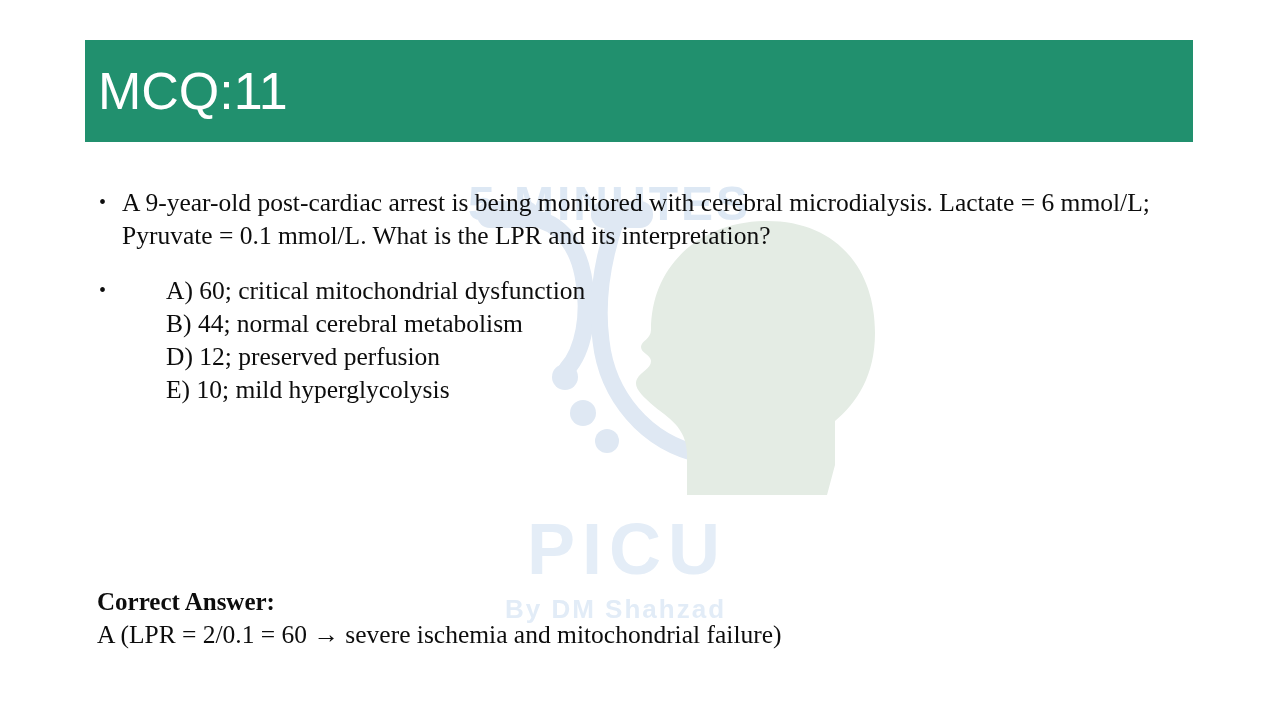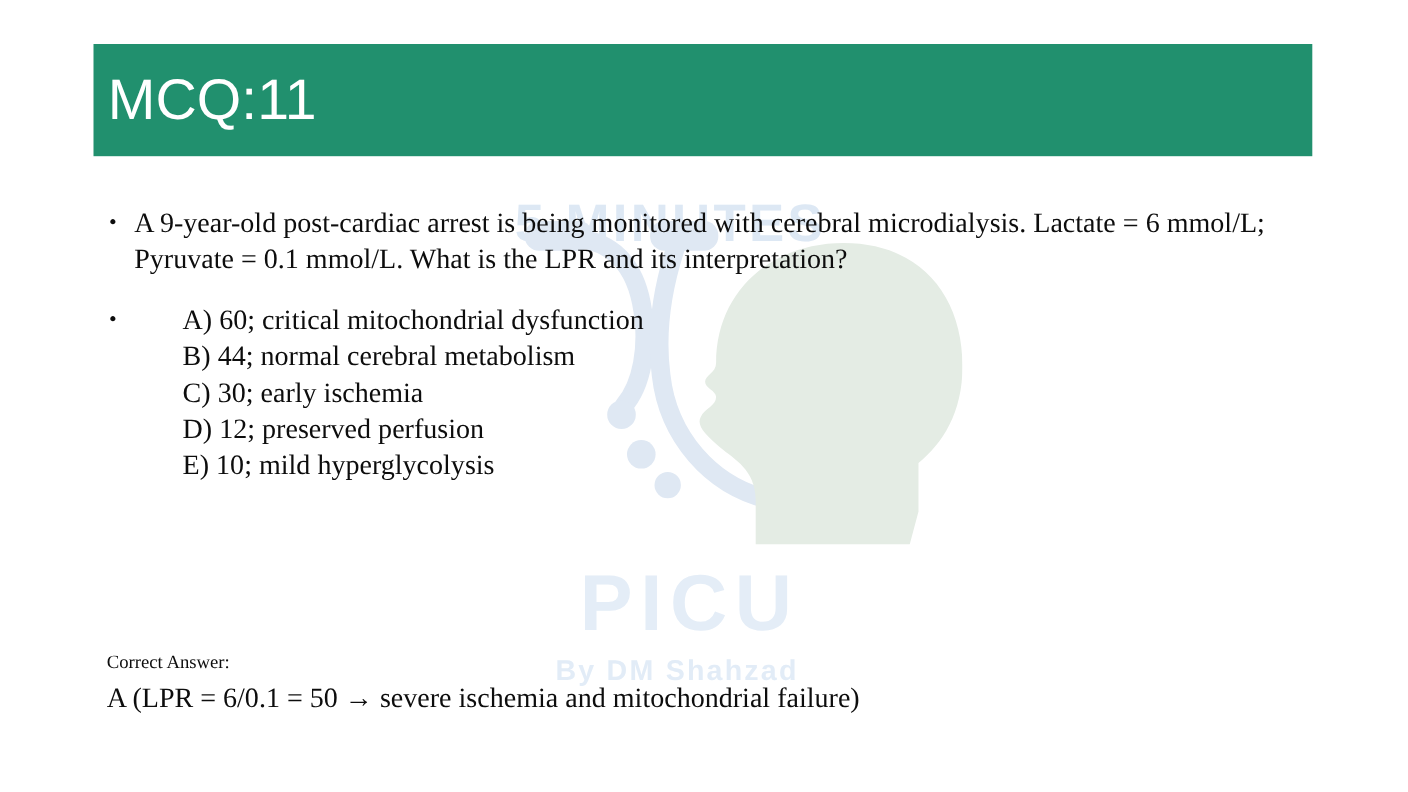--- a/index.html
+++ b/index.html
@@ -122,23 +122,23 @@
   #options-item .opt-line { display: block; white-space: nowrap; margin-left: 44px; }
 
   
   #answer-block {
     position: absolute;
     left: 97px;
     top: 586px;
     width: 1090px;
   }
   #answer-label {
-    font-size: 17px;
+    font-size: 25px;
     line-height: 32px;
-    font-weight: normal;
+    font-weight: bold;
     color: #0d0d0d;
   }
   #answer-text {
     font-size: 25.5px;
     line-height: 33px;
     color: #0d0d0d;
     white-space: nowrap;
   }
 </style>
 </head>
@@ -190,26 +190,25 @@
 
     <div id="body-block">
 
       <div class="bullet-item" id="question-item">
         <span>A 9-year-old post-cardiac arrest is being monitored with cerebral microdialysis. Lactate = 6 mmol/L; Pyruvate = 0.1 mmol/L. What is the LPR and its interpretation?</span>
       </div>
 
       <div class="bullet-item" id="options-item">
         <span class="opt-line">A) 60; critical mitochondrial dysfunction</span>
         <span class="opt-line">B) 44; normal cerebral metabolism</span>
-        <span class="opt-line">C) 30; early ischemia</span>
         <span class="opt-line">D) 12; preserved perfusion</span>
         <span class="opt-line">E) 10; mild hyperglycolysis</span>
       </div>
 
     </div>
 
     <div id="answer-block">
       <div id="answer-label">Correct Answer:</div>
-      <div id="answer-text">A (LPR = 6/0.1 = 50 → severe ischemia and mitochondrial failure)</div>
+      <div id="answer-text">A (LPR = 2/0.1 = 60 → severe ischemia and mitochondrial failure)</div>
     </div>
 
   </div>
 </div>
 
 </body></html>

